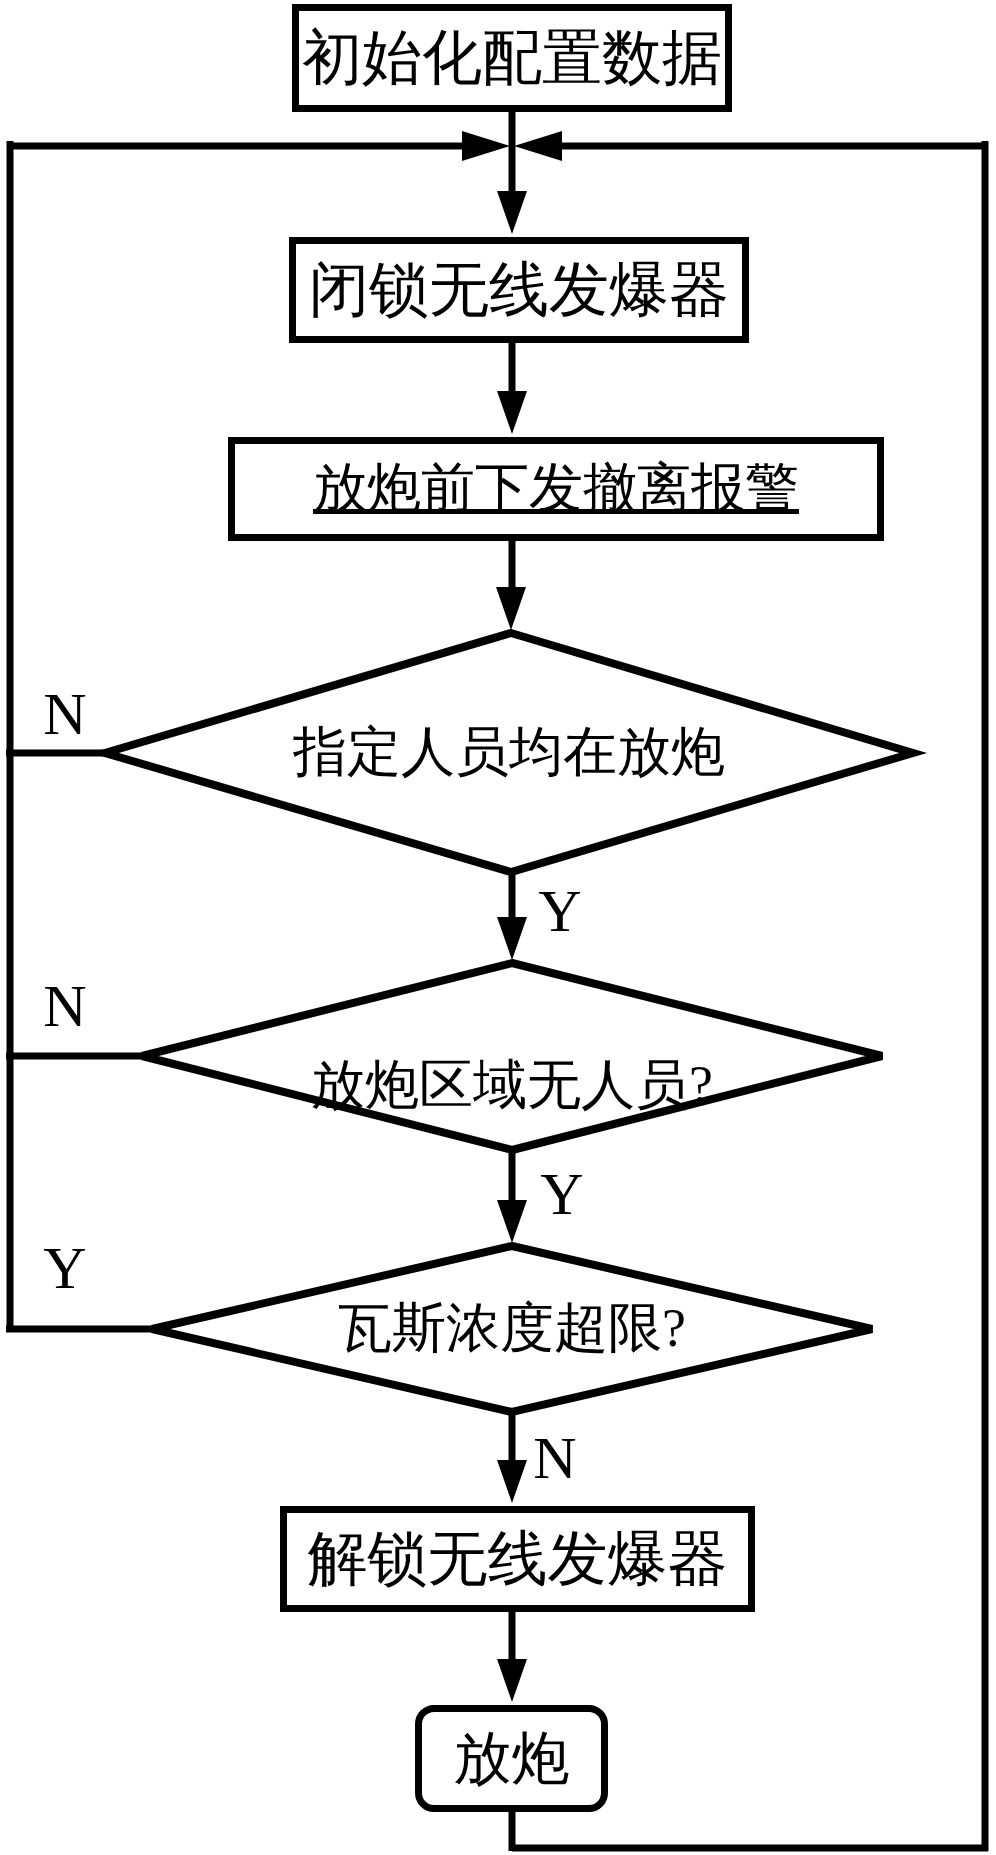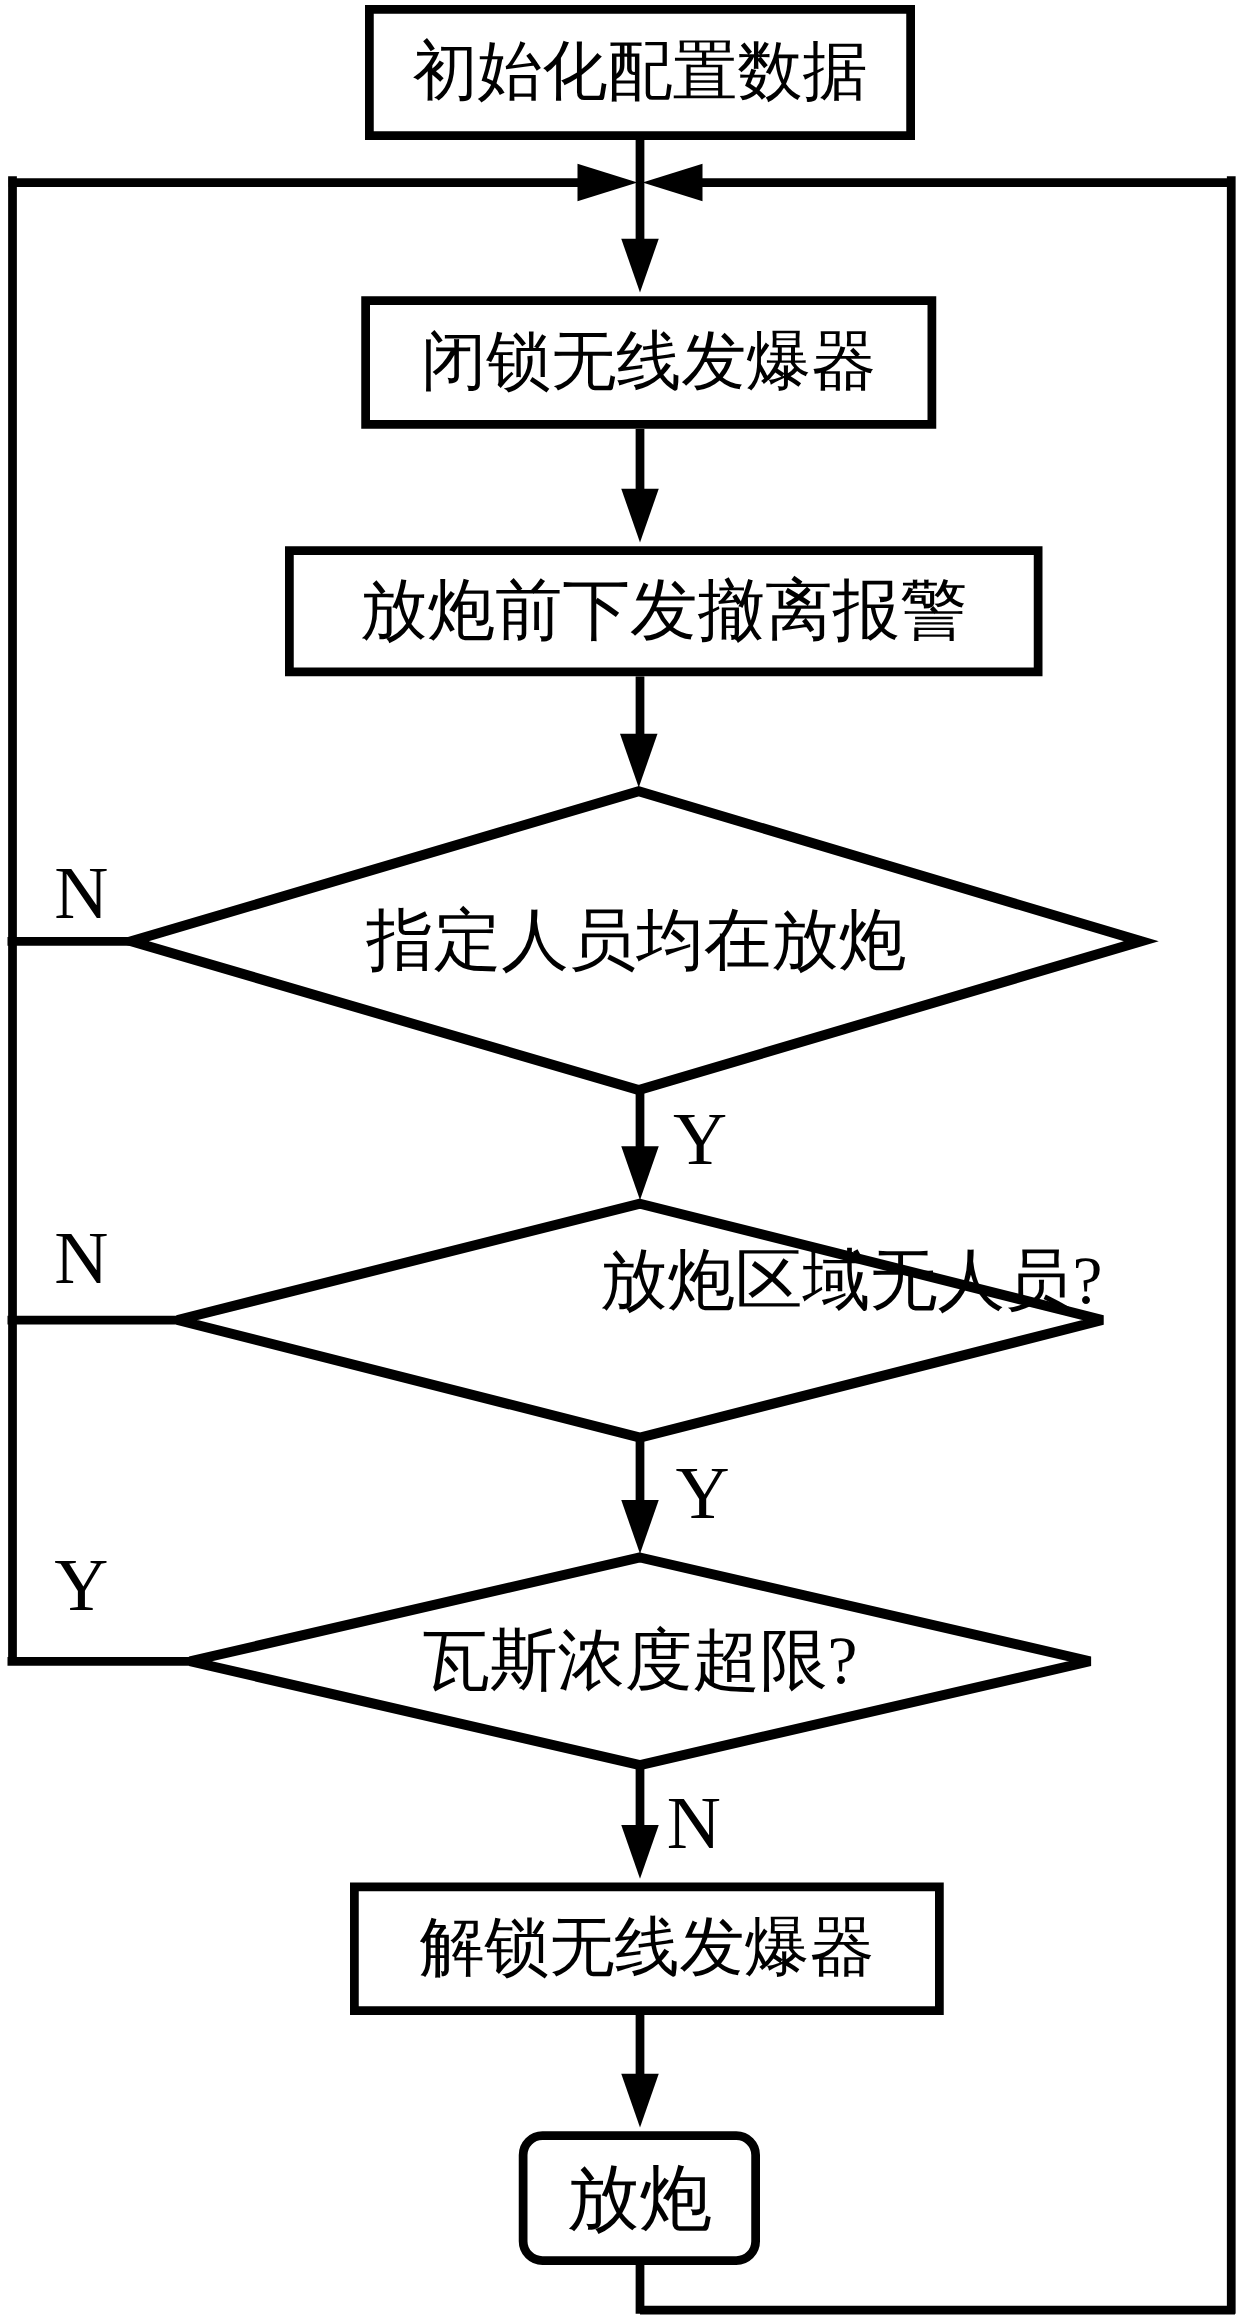--- a/index.html
+++ b/index.html
@@ -18,31 +18,31 @@
     background:#fff;
     display:flex;align-items:center;justify-content:center;
     text-align:center;
     color:#000;
     z-index:2;
     line-height:1.1;
     white-space:nowrap;
   }
   .diamond-text{
     position:absolute;
-    display:flex;flex-direction:column;align-items:center;justify-content:center;
+    display:flex;flex-direction:row;align-items:center;justify-content:center;
     text-align:center;color:#000;z-index:2;line-height:1.18;white-space:nowrap;
     background:transparent;
   }
   .edge-label{
     position:absolute;
     display:flex;align-items:center;justify-content:center;
     font-size:60px;color:#000;z-index:3;
     font-family:"Liberation Serif","DejaVu Serif",serif;
   }
-  .fs56{font-size:52px;}
+  .fs56{font-size:60px;}
   .fs54{font-size:54px;}
   .fs58{font-size:58px;border-radius:19px;}
 </style>
 </head>
 <body>
 
 <div id="canvas">
 
   <svg id="wires" width="996" height="1855" viewBox="0 0 996 1855">
     <g stroke="#000" stroke-width="7" fill="none">
@@ -86,21 +86,21 @@
       <polygon points="512,1243 497,1200 527,1200"></polygon>
       <polygon points="512,1503 497,1460 527,1460"></polygon>
       <polygon points="512,1702 497,1659 527,1659"></polygon>
     </g>
   </svg>
 
   <div class="node fs56" style="left:292px;top:4px;width:440px;height:108px;">初始化配置数据</div>
 
   <div class="node fs56" style="left:272px;top:237px;width:460px;height:106px;margin-left:17px;">闭锁无线发爆器</div>
 
-  <div class="node fs54" style="left:228px;top:437px;width:606px;height:104px;">放炮前下发撤离报警</div>
+  <div class="node fs54" style="left:228px;top:437px;width:656px;height:104px;text-decoration:underline;">放炮前下发撤离报警</div>
 
   <div class="node fs56" style="left:280px;top:1506px;width:475px;height:106px;">解锁无线发爆器</div>
 
   <div class="node fs58" style="left:415px;top:1705px;width:193px;height:107px;">放炮</div>
 
   <div class="diamond-text fs54" style="left:105px;top:633px;width:808px;height:239px;">
     <span>指定人员均在放炮</span>
   </div>
 
   <div class="diamond-text fs54" style="left:142px;top:931px;width:740px;height:187px;align-items:flex-end;">

